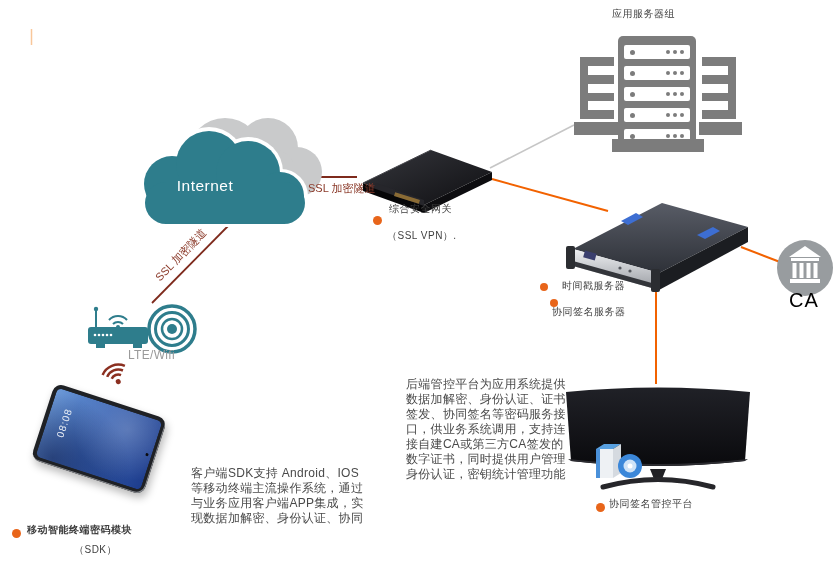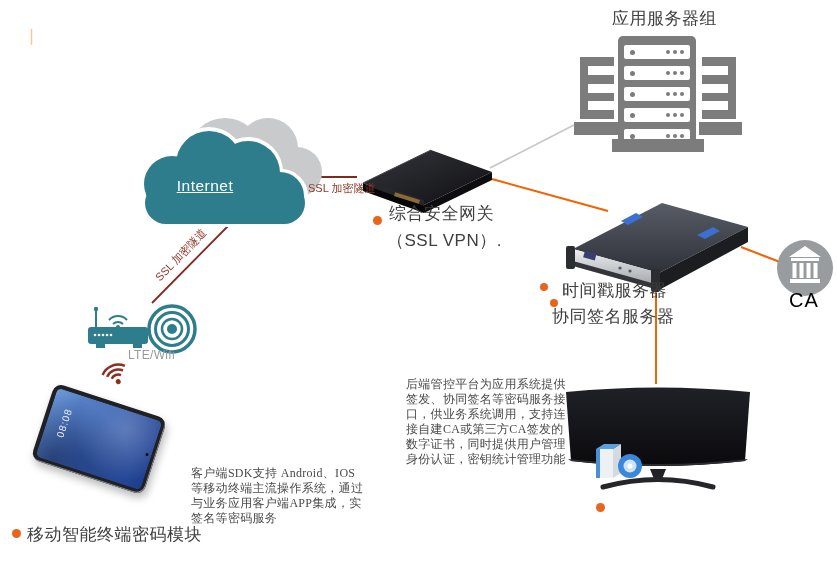--- a/index.html
+++ b/index.html
@@ -3,29 +3,29 @@
 <meta charset="utf-8">
 <style>
   html,body{margin:0;padding:0;background:#fff;}
   #canvas{
     position:relative;width:837px;height:567px;background:#ffffff;overflow:hidden;
     font-family:"Liberation Sans","DejaVu Sans",sans-serif;
   }
   .abs{position:absolute;}
   svg{display:block;}
   
-  .lbl{position:absolute;font-size:17px;color:#3f3f3f;white-space:nowrap;letter-spacing:0.5px;}
+  .lbl{position:absolute;font-size:10px;color:#3f3f3f;white-space:nowrap;letter-spacing:0.5px;}
   .bullet{position:absolute;border-radius:50%;background:#E8651A;}
   .b9{width:9px;height:9px;}
   .b8{width:8px;height:8px;}
   .tunnel-lbl{position:absolute;font-size:11px;color:#8B3A2A;white-space:nowrap;}
   .para{position:absolute;font-size:12px;line-height:15px;color:#4a4a4a;letter-spacing:0.3px;}
-  .para div{white-space:nowrap;font-family:Liberation Serif, serif;}
+  .para div{white-space:nowrap;}
   #internet-label{position:absolute;left:157px;top:177px;width:96px;text-align:center;
-    font-size:15.5px;color:#ffffff;letter-spacing:0.5px;text-decoration:underline;}
+    font-size:15.5px;color:#ffffff;letter-spacing:0.5px;}
   #ca-label{position:absolute;left:789px;top:289px;font-size:20px;color:#000000;letter-spacing:1px;}
   #ltewifi-label{position:absolute;left:128px;top:348px;font-size:12px;color:#9a9a9a;letter-spacing:0.3px;}
   
   .rack-part{position:absolute;background:#7C7C7C;}
   #rack-center{left:618px;top:36px;width:78px;height:116px;border-radius:5px;
     display:flex;flex-direction:column;justify-content:space-evenly;padding:2px 0;box-sizing:border-box;}
   .rack-row{height:14px;margin:0 6px;background:#ffffff;border-radius:2px;
     display:flex;align-items:center;justify-content:space-between;padding:0 6px;}
   .rack-dot{width:5px;height:5px;border-radius:50%;background:#7C7C7C;}
   .rack-dots3{display:flex;gap:3px;}
@@ -278,35 +278,38 @@
   <div class="lbl" style="left:387px;top:229px;">（SSL VPN）.</div>
 
   <span class="bullet b8" style="left:540px;top:283px;"></span>
   <div class="lbl" style="left:552px;top:277px;margin-top:28px;">协同签名服务器</div>
   <span class="bullet b8" style="left:550px;top:299px;"></span>
   <div class="lbl" style="left:562px;top:279px;">时间戳服务器</div>
 
   <div id="ca-label">CA</div>
 
   <span class="bullet b9" style="left:596px;top:503px;"></span>
+  <div class="lbl" style="left:609px;top:497px;">协同签名管控平台</div>
 
   <div id="ltewifi-label">LTE/Wifi</div>
 
   <span class="bullet b9" style="left:12px;top:529px;"></span>
-  <div class="lbl" style="left:27px;top:523px;">移动智能终端密码模块</div>
+  <div class="lbl" style="left:27px;top:523px;font-weight:bold;">移动智能终端密码模块</div>
+  <div class="lbl" style="left:27px;top:543px;width:137px;text-align:center;">（SDK）</div>
 
   <div class="para" style="left:406px;top:377px;">
     <div>后端管控平台为应用系统提供</div>
+    <div>数据加解密、身份认证、证书</div>
     <div>签发、协同签名等密码服务接</div>
     <div>口，供业务系统调用，支持连</div>
     <div>接自建CA或第三方CA签发的</div>
     <div>数字证书，同时提供用户管理</div>
     <div>身份认证，密钥统计管理功能</div>
   </div>
 
   <div class="para" style="left:191px;top:466px;">
     <div>客户端SDK支持 Android、IOS</div>
     <div>等移动终端主流操作系统，通过</div>
     <div>与业务应用客户端APP集成，实</div>
-    <div>签名等密码服务</div>
+    <div>现数据加解密、身份认证、协同</div>
   </div>
 
 </div>
 
 </body></html>

